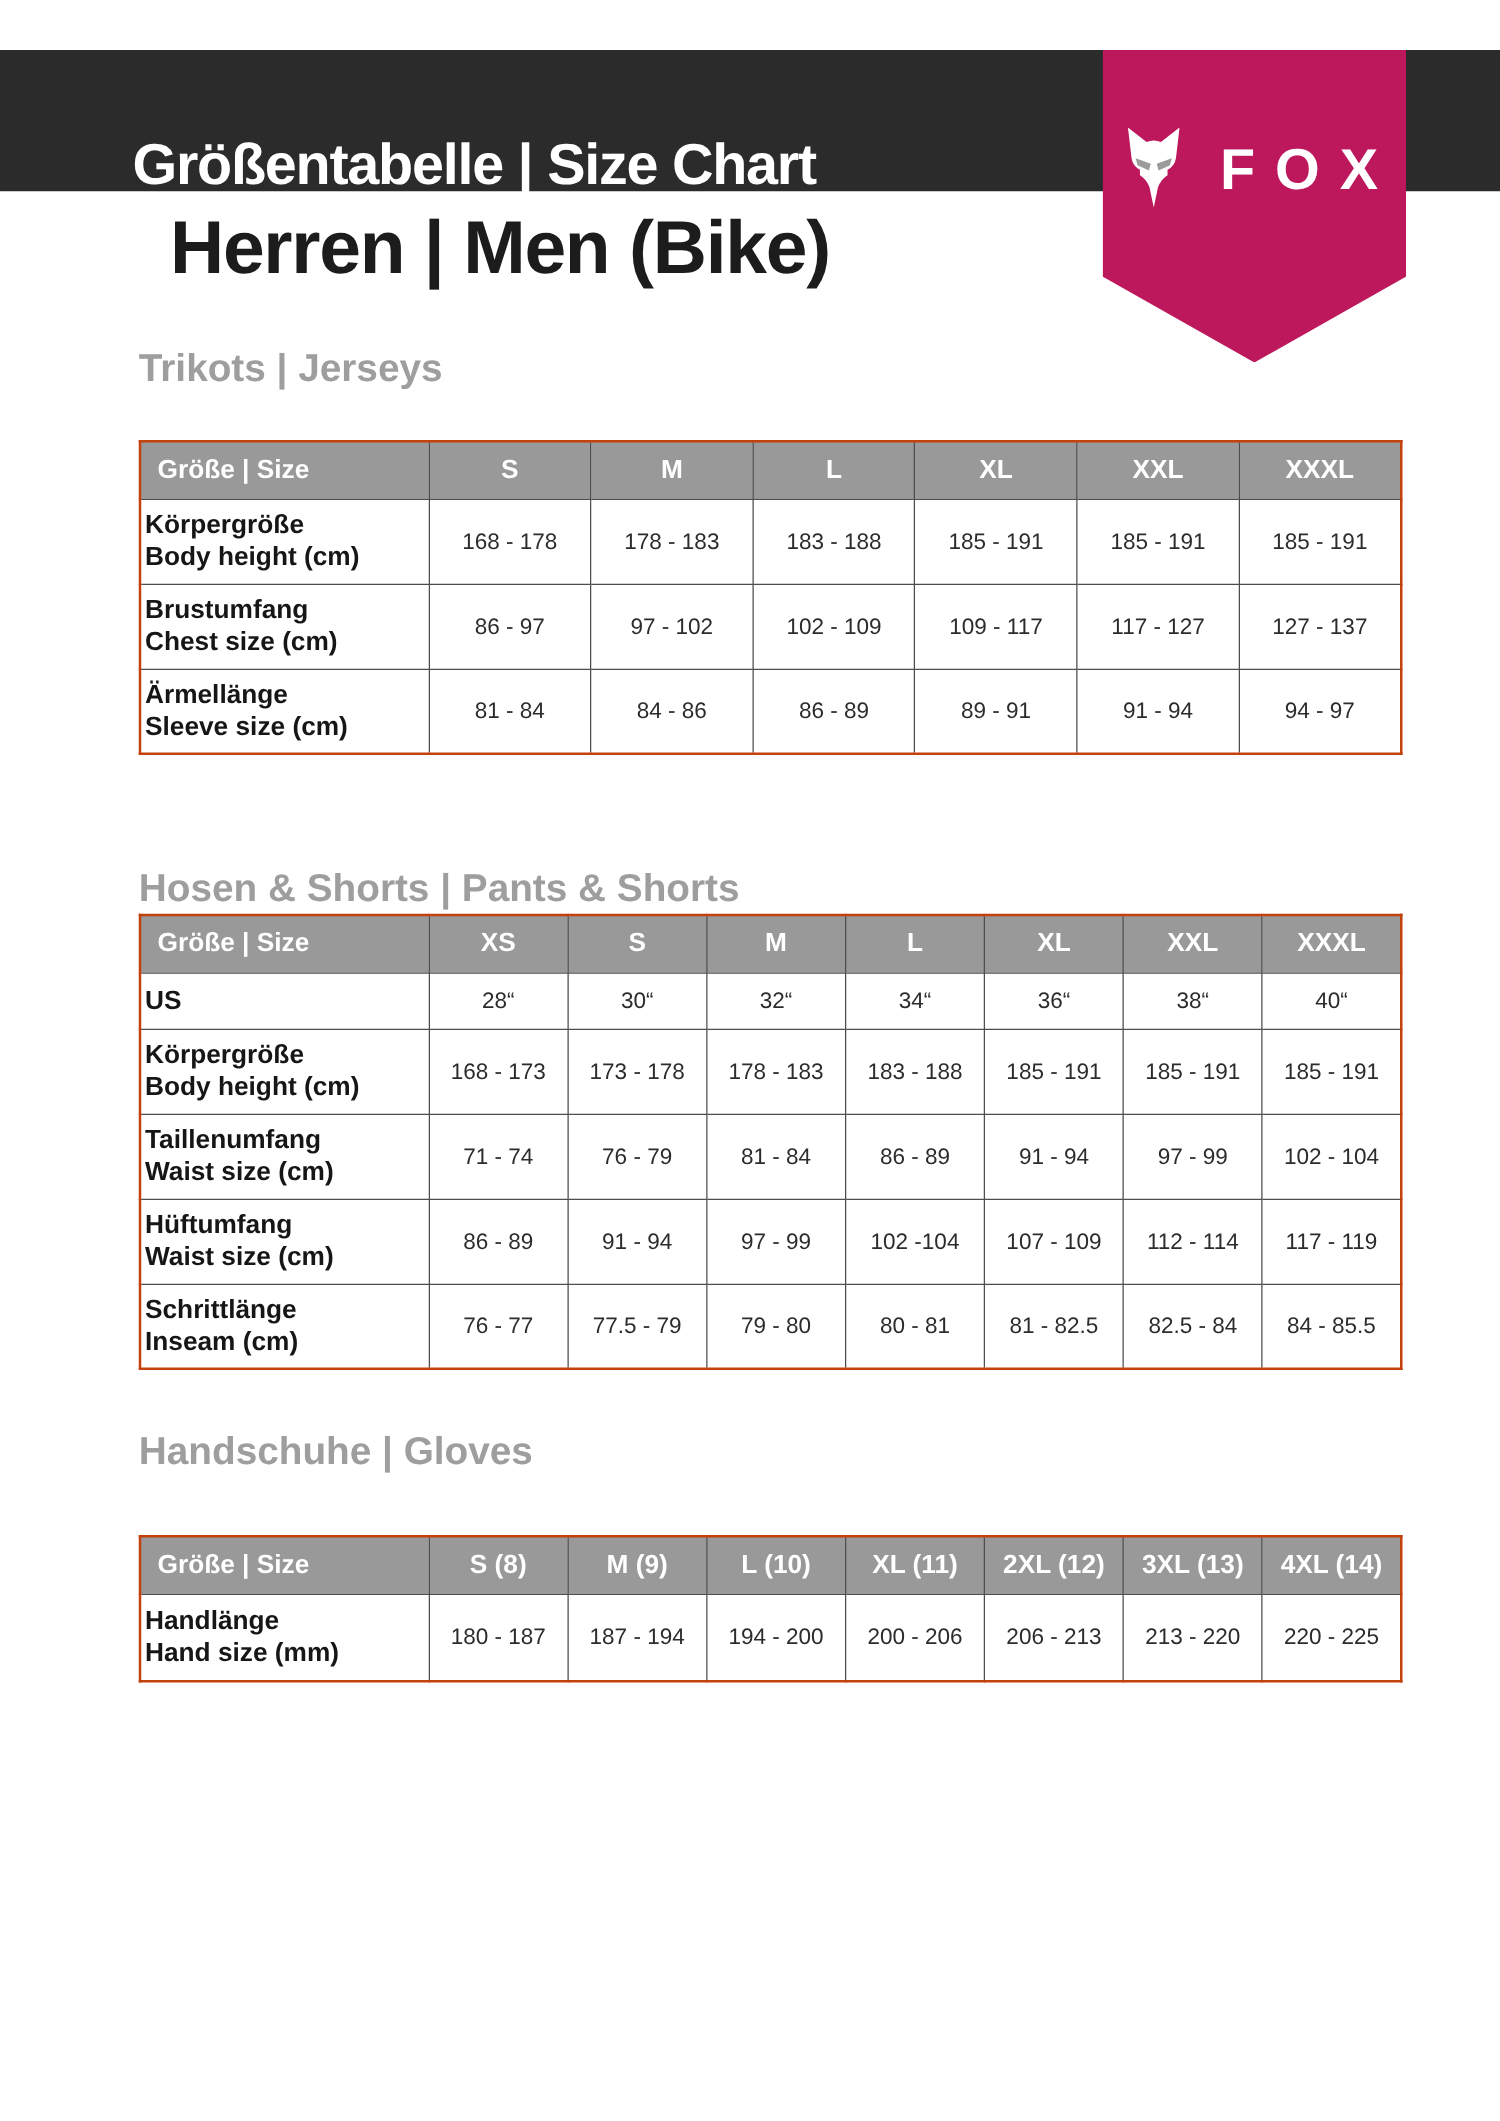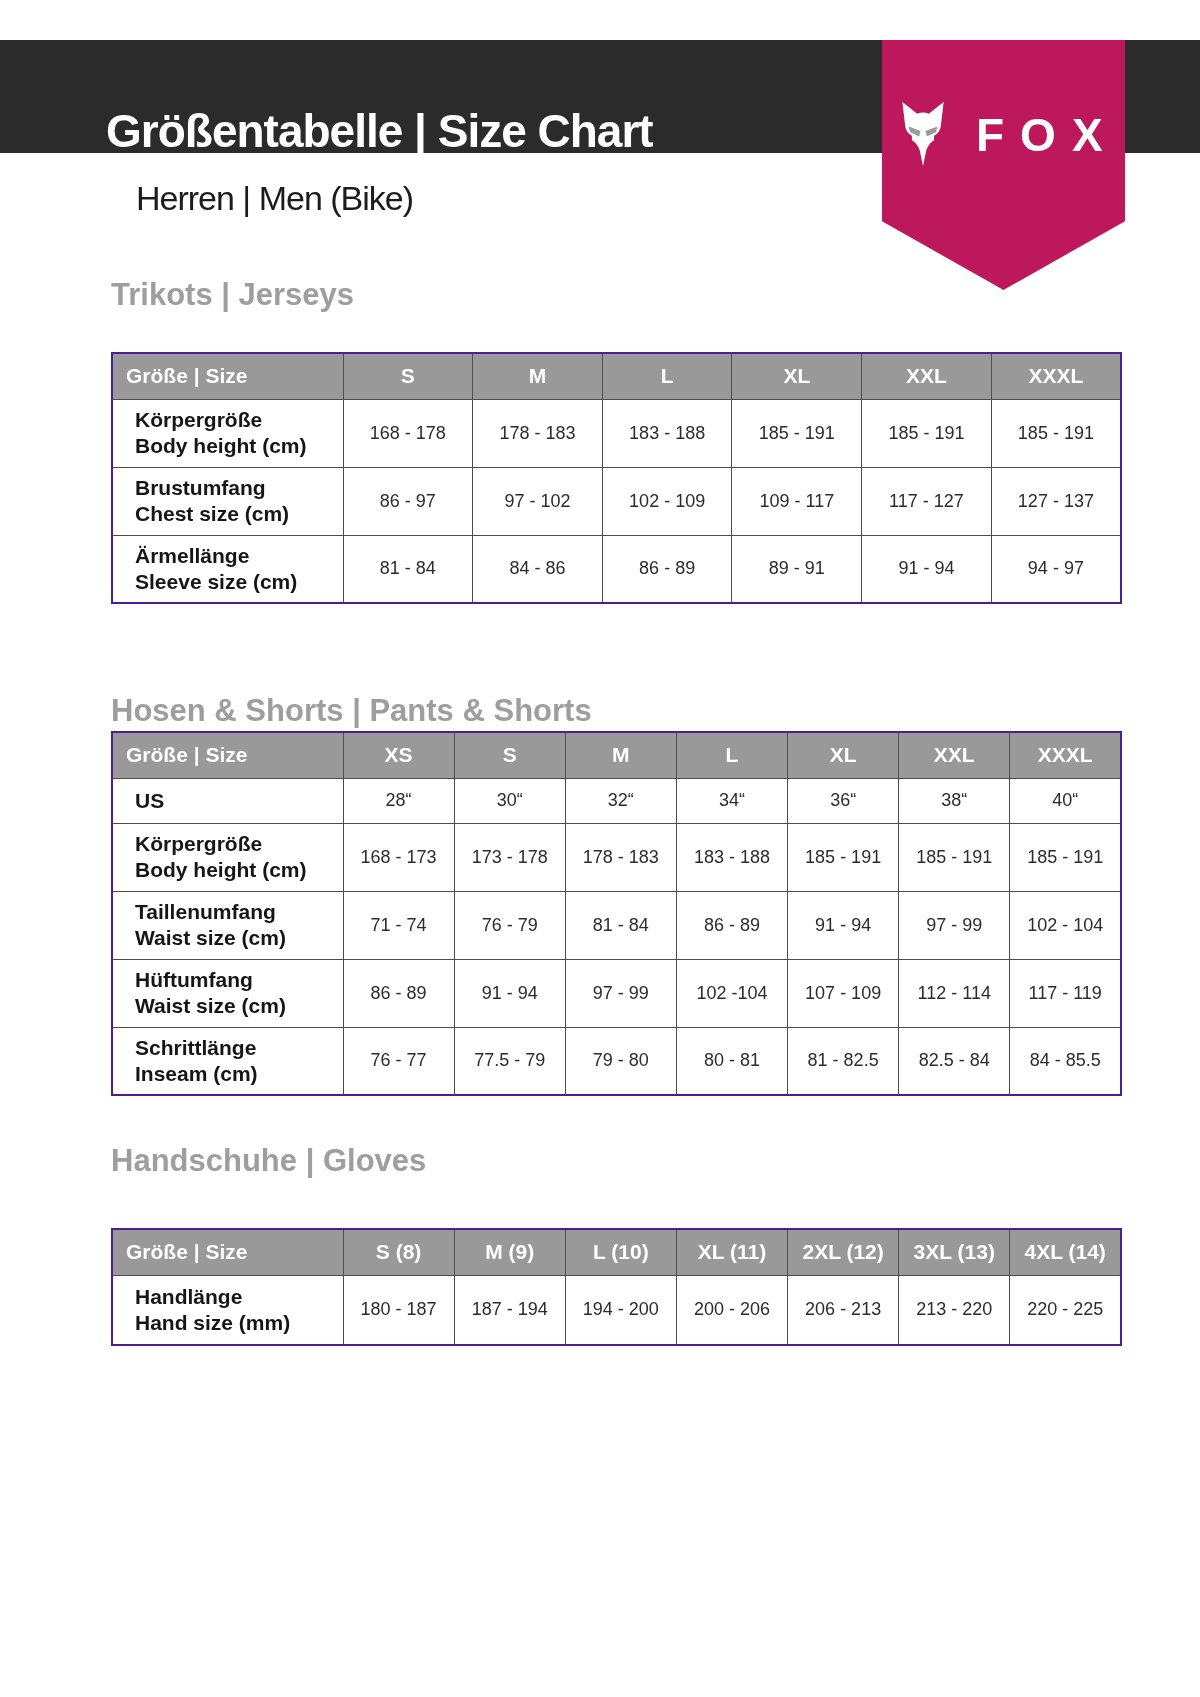--- a/index.html
+++ b/index.html
@@ -12,21 +12,21 @@
   .footerbar{position:absolute;left:0;top:1666px;width:1200px;height:31px;background:#2b2b2b;}
 
   
   .title{
     position:absolute;left:106px;top:66px;margin:0;z-index:2;
     font-size:46px;line-height:50px;font-weight:bold;color:#ffffff;
     letter-spacing:-1px;white-space:nowrap;
   }
   .subtitle{
     position:absolute;left:136px;top:133px;margin:0;
-    font-size:34px;line-height:50px;font-weight:normal;color:#1c1c1c;
+    font-size:60px;line-height:50px;font-weight:bold;color:#1c1c1c;
     letter-spacing:-1px;white-space:nowrap;
   }
 
   
   .pennant{
     position:absolute;left:882px;top:0;width:243px;height:250px;z-index:3;
     background:#be185d;
     clip-path:polygon(0 0,100% 0,100% 72.5%,50% 100%,0 72.5%);
   }
   .fox-head{position:absolute;left:17px;top:62px;width:48px;height:64px;}
@@ -41,35 +41,35 @@
     font-size:31px;line-height:34px;font-weight:bold;color:#9e9e9e;white-space:nowrap;
   }
   #heading-jerseys{top:238px;}
   #heading-pants{top:654px;}
   #heading-gloves{top:1104px;}
 
   
   .size-table{
     position:absolute;left:111px;width:1011px;
     table-layout:fixed;border-collapse:collapse;background:#ffffff;
-    border:2px solid #4c1d95;
+    border:2px solid #c2410c;
   }
   #table-jerseys{top:312px;}
   #table-pants{top:691px;}
   #table-gloves{top:1188px;}
   .size-table th,.size-table td{border:1px solid #4d4d4d;padding:0;}
   .size-table th{
     background:#999999;color:#ffffff;font-size:21px;font-weight:bold;text-align:center;
   }
   .size-table th.label-head{text-align:left;padding-left:13px;}
   tr.head-row{height:46px;}
   tr.data-row{height:68px;}
   #table-pants tr.row-short{height:45px;}
   #table-gloves tr.data-row{height:70px;}
-  td.label-cell{text-align:left;padding-left:22px;vertical-align:middle;}
+  td.label-cell{text-align:left;padding-left:3px;vertical-align:middle;}
   .lbl-de,.lbl-en{display:block;font-weight:bold;font-size:21px;line-height:26px;color:#161616;}
   td.val{text-align:center;font-size:18px;color:#2c2c2c;vertical-align:middle;}
   col.col-label{width:231px;}
 </style>
 </head>
 <body>
 
 <div class="sheet">
 
   <div class="topbar"></div>

